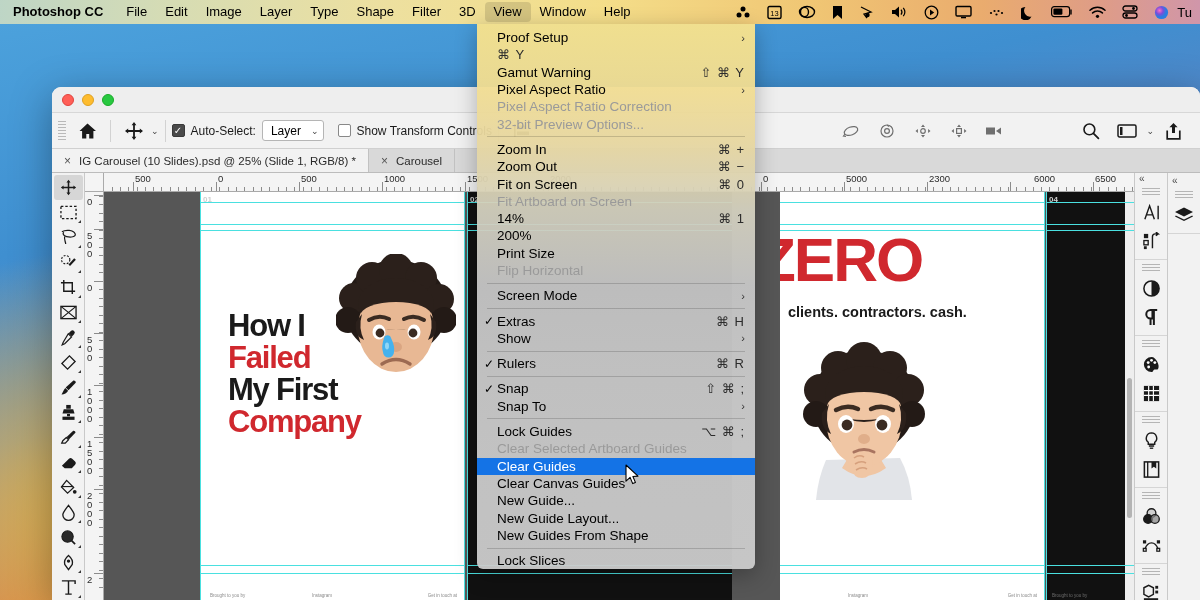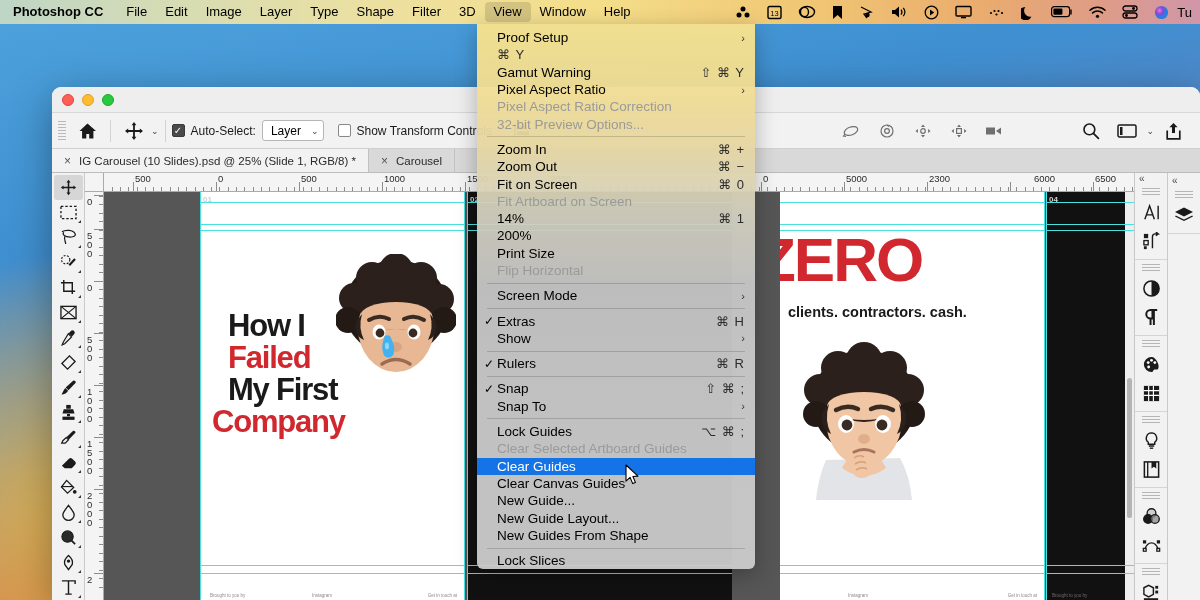--- a/index.html
+++ b/index.html
@@ -730,21 +730,21 @@
           <div class="vtick" style="top: 414px; width: 4px;"></div>
         </div>
 
       <div id="canvasviewport">
 
         <div class="artboard slide-white" style="left:96px; width:265px; top:0; bottom:0;">
           <div class="ab-label">01</div>
           <div class="slide-title blk" style="position:absolute;left:28px;top:118px;font-size:31px;">How I</div>
           <div class="slide-title red" style="position:absolute;left:28px;top:150px;font-size:31px;">Failed</div>
           <div class="slide-title blk" style="position:absolute;left:28px;top:182px;font-size:31px;">My First</div>
-          <div class="slide-title red" style="position:absolute;left:12px;top:214px;font-size:31px;">Company</div>
+          <div class="slide-title red" style="position:absolute;left:28px;top:214px;font-size:31px;">Company</div>
 
           <div class="memoji" style="left:136px; top:62px; width:120px; height:128px;">
             <svg width="120" height="128" viewBox="0 0 120 128">
               <ellipse cx="60" cy="54" rx="52" ry="48" fill="#231a16"></ellipse>
               <circle cx="18" cy="44" r="15" fill="#2b201b"></circle>
                 <circle cx="36" cy="24" r="16" fill="#2b201b"></circle>
               <circle cx="60" cy="16" r="17" fill="#2b201b"></circle>
                 <circle cx="85" cy="24" r="16" fill="#2b201b"></circle>
               <circle cx="103" cy="45" r="15" fill="#2b201b"></circle>
                 <circle cx="108" cy="66" r="13" fill="#231a16"></circle>

